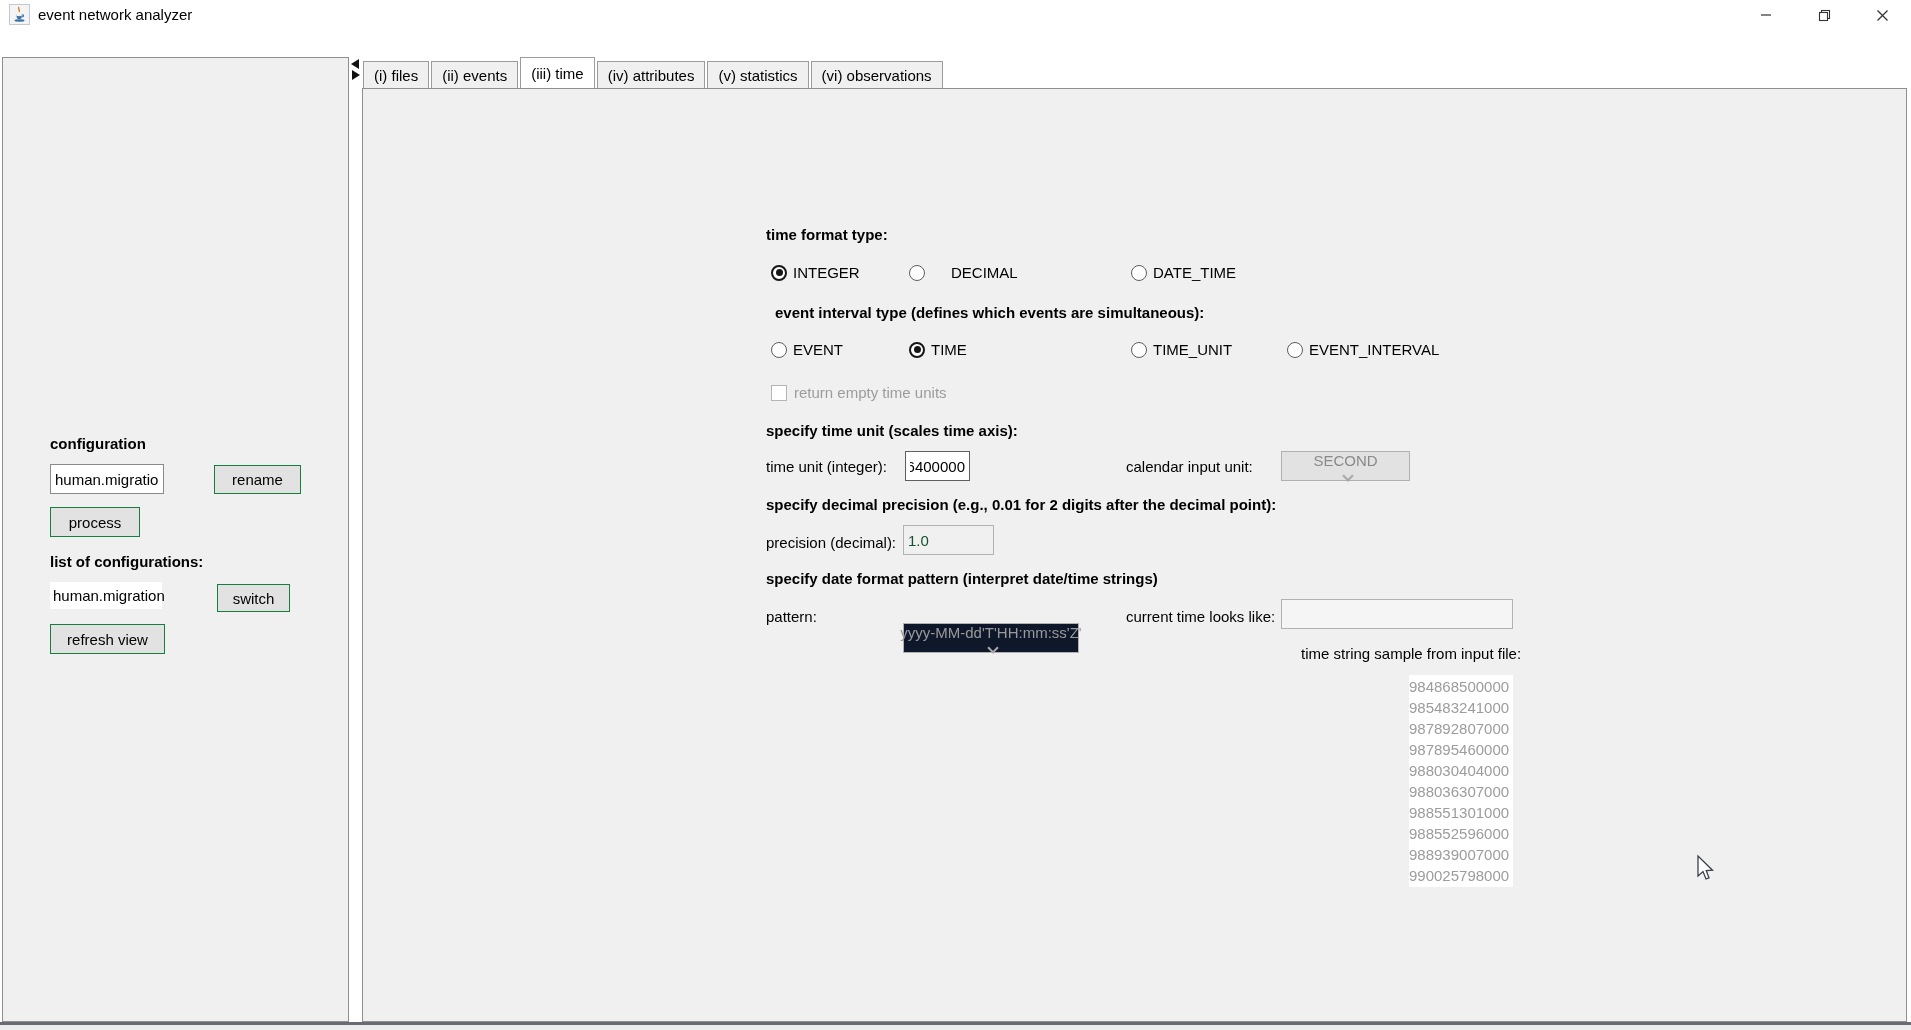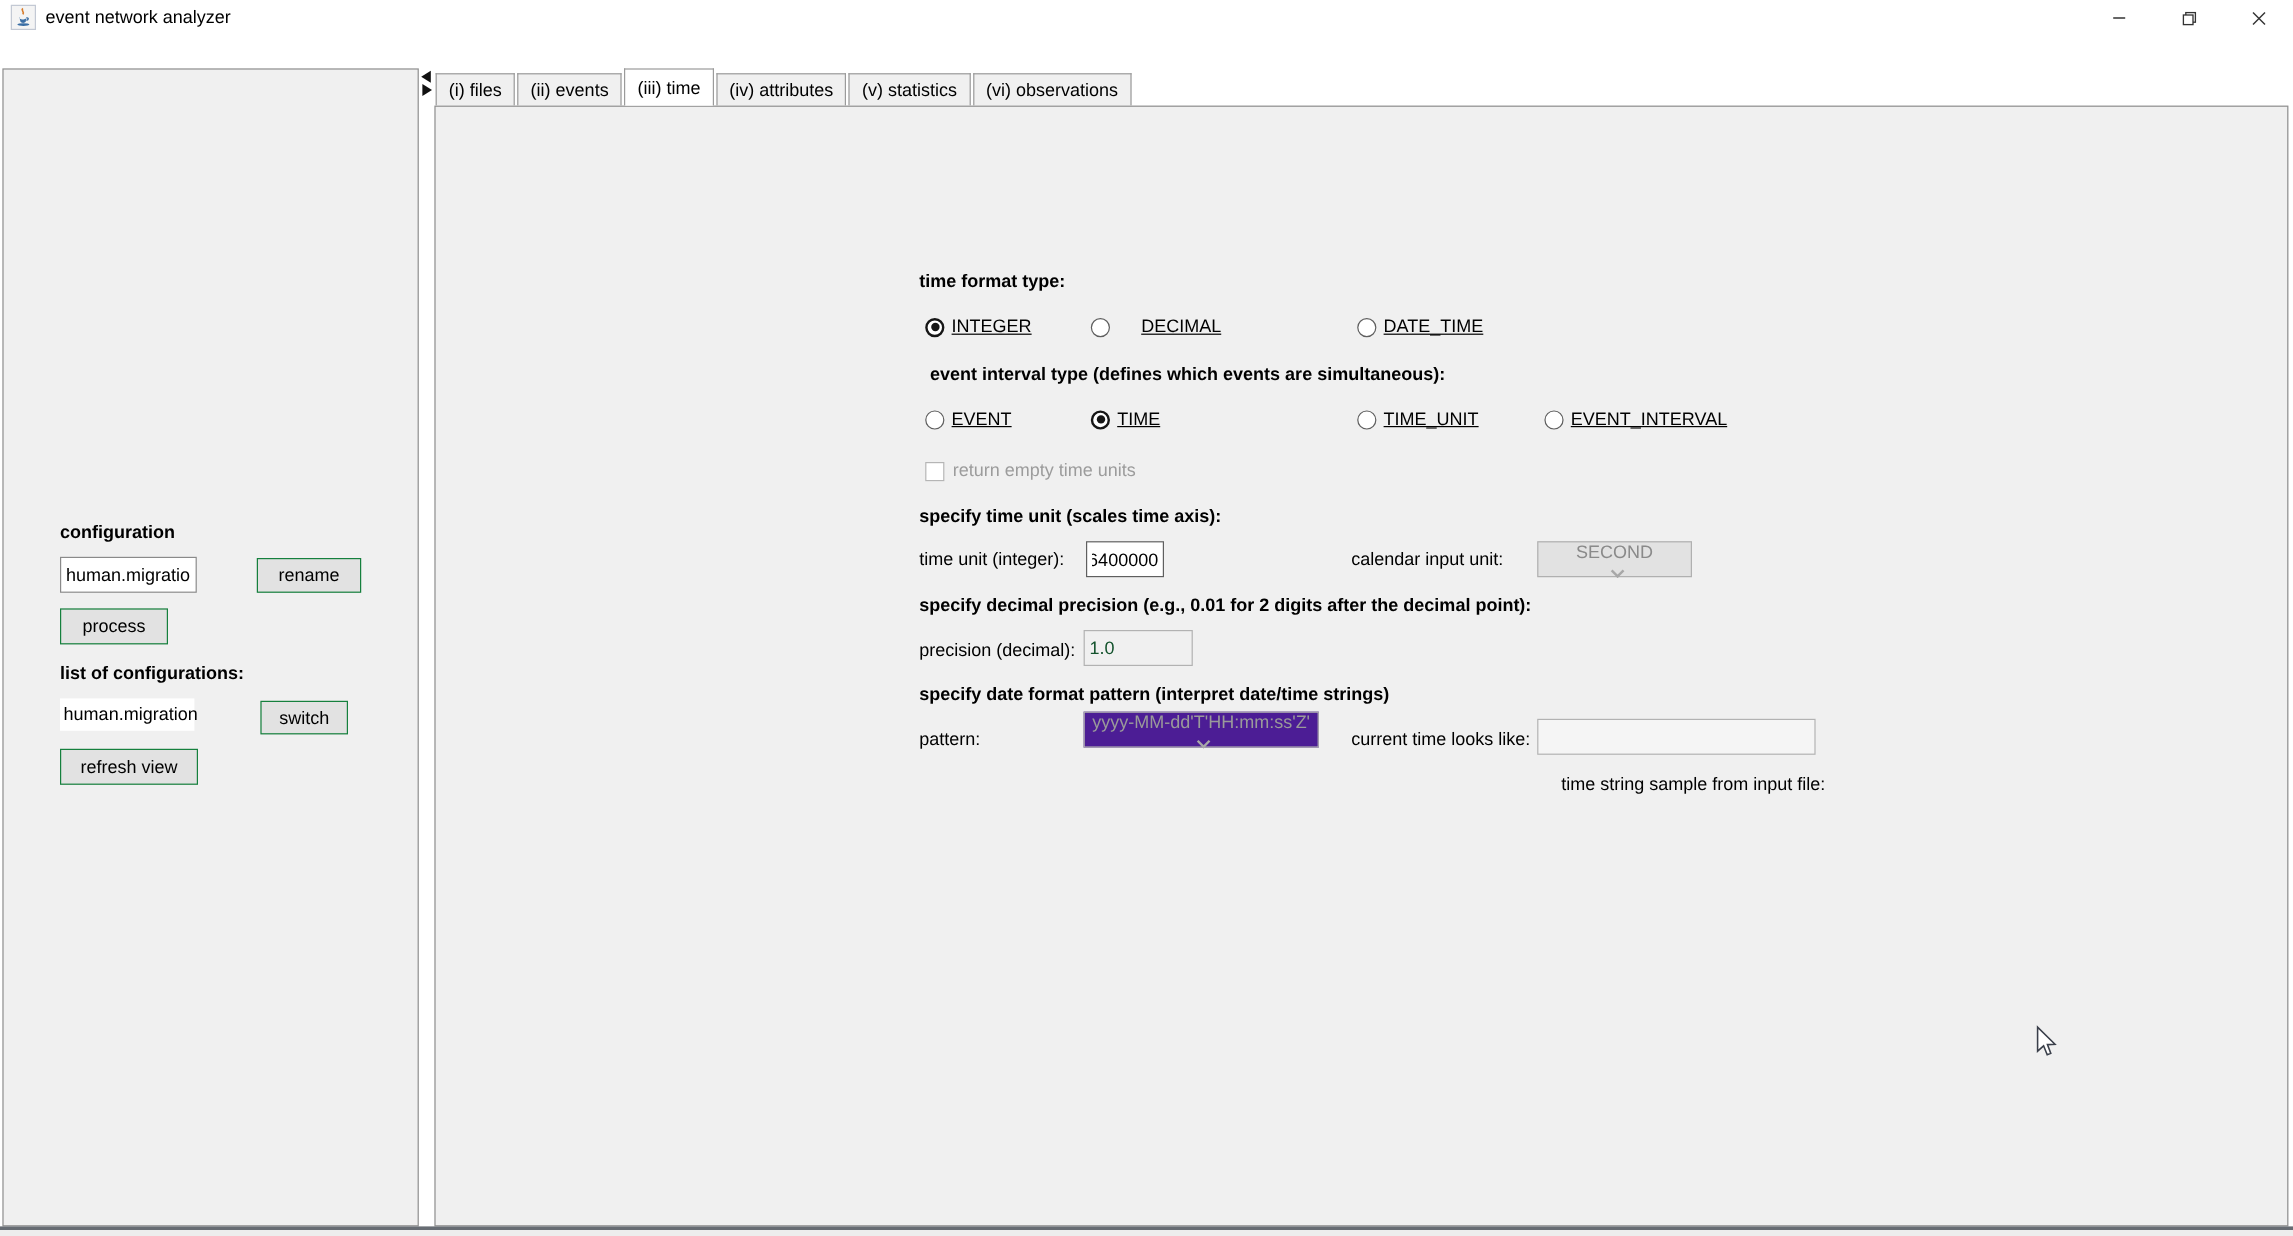--- a/index.html
+++ b/index.html
@@ -42,39 +42,39 @@
   .tab.selected { height:31px; background:#fff; position:relative; z-index:3; }
 
   
   #content { position:absolute; left:362px; top:88px; width:1545px; height:934px; background:#f0f0f0; border:1px solid #8f8f8f; }
   .sec-label { position:absolute; font-weight:bold; font-size:15px; white-space:nowrap; }
   .plain-label { position:absolute; font-size:15px; white-space:nowrap; }
 
   .radio-row { position:absolute; left:0; width:100%; height:20px; }
   #row-format { top:175px; }
   #row-interval { top:252px; }
-  .opt { position:absolute; top:0; display:flex; align-items:center;text-decoration:underline; }
+  .opt { position:absolute; top:0; display:flex; align-items:center; }
   #row-format .opt:nth-of-type(1){ left:408px; } #row-format .opt:nth-of-type(2){ left:546px;gap:20px; } #row-format .opt:nth-of-type(3){ left:768px; }
   #row-interval .opt:nth-of-type(1){ left:408px; } #row-interval .opt:nth-of-type(2){ left:546px; } #row-interval .opt:nth-of-type(3){ left:768px; } #row-interval .opt:nth-of-type(4){ left:924px; }
   .radio { width:16px; height:16px; border-radius:50%; border:1px solid #5e5e5e; background:#fff; margin-right:6px; position:relative; flex:none; }
   .opt.selected .radio { border:2px solid #161616; }
   .opt.selected .radio::after { content:""; position:absolute; left:50%; top:50%; width:7px; height:7px; margin:-3.5px 0 0 -3.5px; border-radius:50%; background:#161616; }
 
   #chk-row { position:absolute; left:408px; top:295px; display:flex; align-items:center; }
   .checkbox { width:16px; height:16px; border:1px solid #b5b5b5; background:#fff; margin-right:7px; flex:none; }
   .gray-text { color:#9c9c9c; }
 
   .tf { position:absolute; font-family:"Liberation Sans","DejaVu Sans",sans-serif; font-size:15px; padding:0 4px; }
   #fld-timeunit { left:542px; top:362px; width:65px; height:30px; background:#fff; border:1px solid #5f5f5f; direction:rtl; }
   #fld-precision { left:540px; top:436px; width:91px; height:30px; background:#f0f0f0; border:1px solid #b2b2b2; color:#14532d; }
   #fld-current { left:918px; top:510px; width:232px; height:30px; background:#f5f5f5; border:1px solid #b2b2b2; color:#8f8f8f; }
 
   .combo { position:absolute; height:30px; border:1px solid #b0b0b0; display:flex; align-items:center; padding:0 6px;flex-direction:column; }
   #cmb-calendar { left:918px; top:362px; width:129px; background:#e2e2e2; color:#8a8a8a; }
-  #cmb-pattern { left:540px; top:504px; width:196px; background:#4c1d95; color:#9a9a9a; }
+  #cmb-pattern { left:540px; top:534px; width:176px; background:#0f172a; color:#9a9a9a; }
   .combo .txt { flex:1; overflow:hidden; white-space:nowrap; font-size:15px; }
   .chevron { width:8px; height:8px; border-right:2px solid #a8a8a8; border-bottom:2px solid #a8a8a8; transform:rotate(45deg); margin-left:4px; margin-top:-4px; flex:none; }
 
   .sample-list { position:absolute; left:1046px; top:586px; width:104px; background:#fff; padding:1px 0; }
   .sample-item { height:21px; line-height:21px; text-align:right; padding-right:5px; color:#9c9c9c; font-size:15px; }
 
   .bottom-line { position:absolute; left:0; top:1022px; width:1911px; height:3px; background:#676c73; }
   .bottom-light { position:absolute; left:0; top:1025px; width:1911px; height:5px; background:#ededed; }
 
   #cursor { position:absolute; left:1694px; top:854px; width:22px; height:30px; z-index:50; }
@@ -221,20 +221,33 @@
     <span class="sec-label" style="left:403px; top:481px;">specify date format pattern (interpret date/time strings)</span>
     <span class="plain-label" style="left:403px; top:519px;">pattern:</span>
     <div class="combo" id="cmb-pattern">
       <span class="txt">yyyy-MM-dd'T'HH:mm:ss'Z'</span>
       <span class="chevron"></span>
     </div>
     <span class="plain-label" style="left:763px; top:519px;">current time looks like:</span>
     <input class="tf" id="fld-current" value="" style="">
 
     <span class="plain-label" style="left:938px; top:556px;">time string sample from input file:</span>
+    <div class="sample-list">
+
+    <div class="sample-item">984868500000</div>
+        <div class="sample-item">985483241000</div>
+        <div class="sample-item">987892807000</div>
+        <div class="sample-item">987895460000</div>
+        <div class="sample-item">988030404000</div>
+        <div class="sample-item">988036307000</div>
+        <div class="sample-item">988551301000</div>
+        <div class="sample-item">988552596000</div>
+        <div class="sample-item">988939007000</div>
+        <div class="sample-item">990025798000</div>
+      </div>
   </div>
 
   <div class="bottom-line"></div>
   <div class="bottom-light"></div>
 
   <svg id="cursor" viewBox="0 0 22 30">
     <path d="M4 2 L4 22 L9 17.5 L12 25 L15 23.8 L12.2 16.5 L18.5 16.2 Z" fill="#fff" stroke="#3a3f4a" stroke-width="1.3"></path>
   </svg>
 
 </div>

